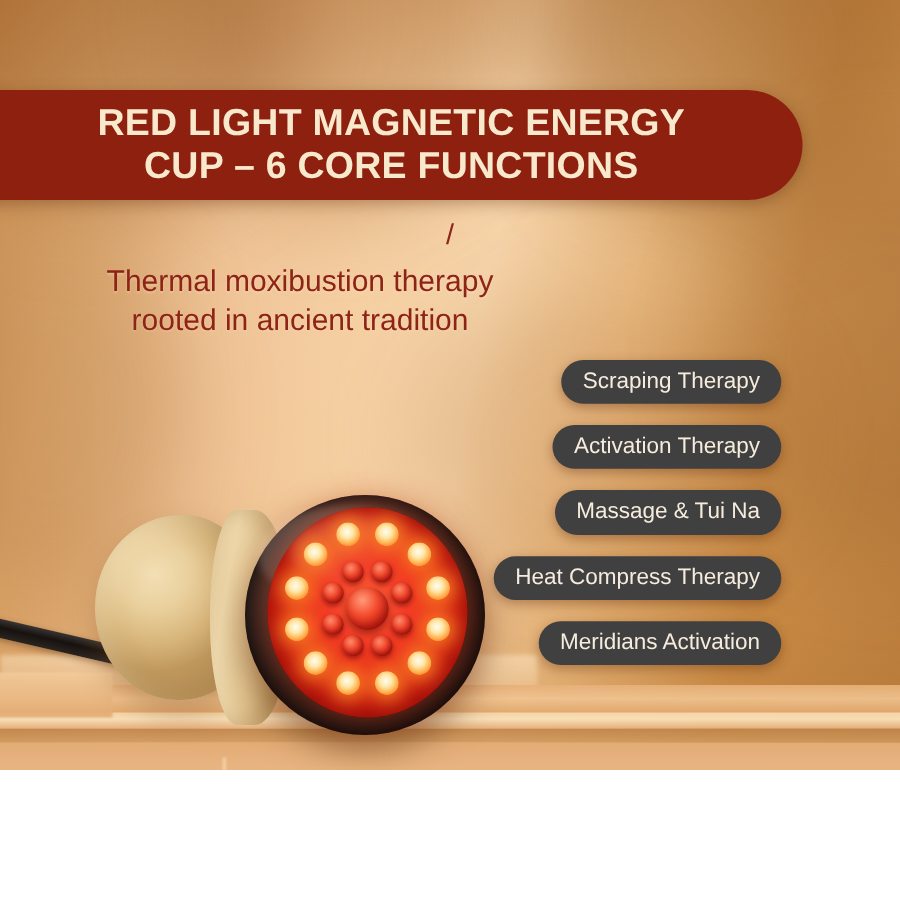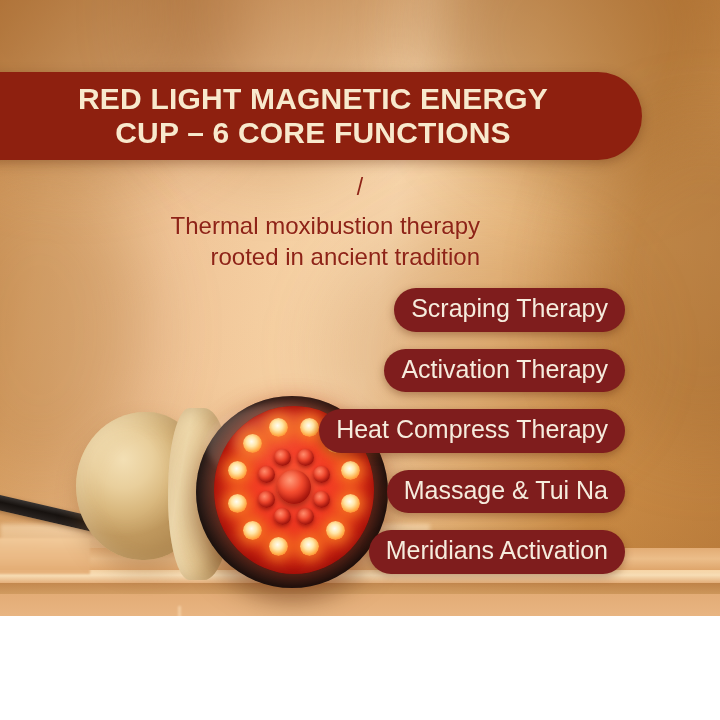--- a/index.html
+++ b/index.html
@@ -227,44 +227,44 @@
     position:absolute;
     left:0; right:0; top:176px;
     text-align:center;
     color:#8e2317;
     font-size:23px;
     line-height:1;
   }
   .subtitle {
     position:absolute;
     left:0; right:240px; top:210px;
-    text-align:right;
+    text-align:center;
     color:#8e2317;
     font-size:24px;
     line-height:1.30;
     white-space:pre-line;
     text-shadow:0 1px 2px rgba(255,230,200,.35);
   }
 
   
   .pills {
     position:absolute;
     left:0; top:288px;
     width:625px;
     display:flex;
     flex-direction:column;
     align-items:flex-end;
     gap:17px;
   }
   .pill {
-    background:#7f1d1d;
+    background:#404040;
     color:#f6ecdd;
     border-radius:999px;
     padding:6px 17px 8px;
-    font-size:25px;
+    font-size:18px;
     line-height:1.18;
     white-space:pre-line;
     text-align:left;
     box-shadow:0 3px 9px rgba(95,40,12,.40);
   }
 </style>
 </head>
 <body>
 
 <div class="stage">
@@ -325,18 +325,18 @@
   </div>
 
   <div class="slash">/</div>
 
   <div class="subtitle">Thermal moxibustion therapy
 rooted in ancient tradition</div>
 
   <div class="pills" id="pills">
       <div class="pill">Scraping Therapy</div>
       <div class="pill">Activation Therapy</div>
+      <div class="pill">Massage &amp; Tui Na</div>
       <div class="pill">Heat Compress Therapy</div>
-      <div class="pill">Massage &amp; Tui Na</div>
       <div class="pill">Meridians Activation</div>
     </div>
 
 </div>
 
 </body></html>

